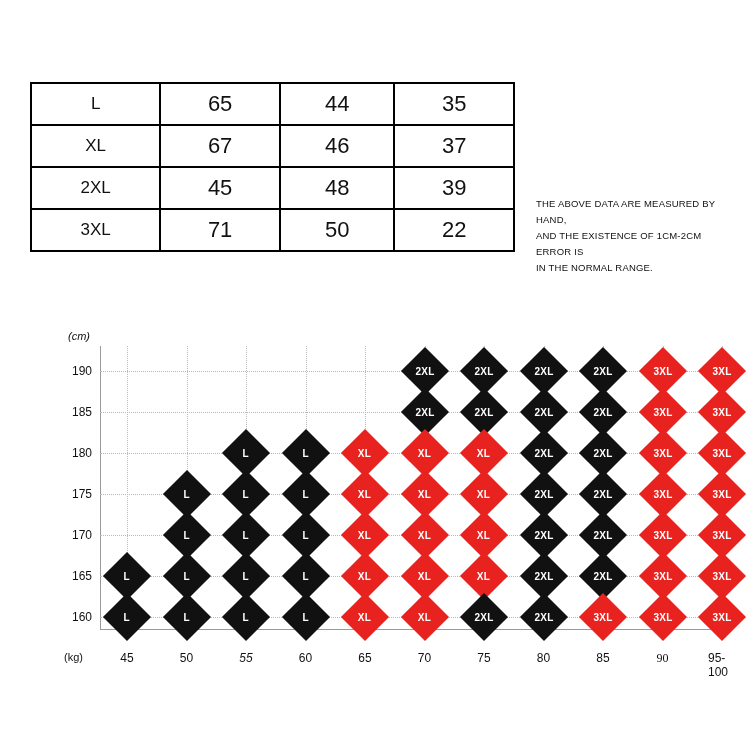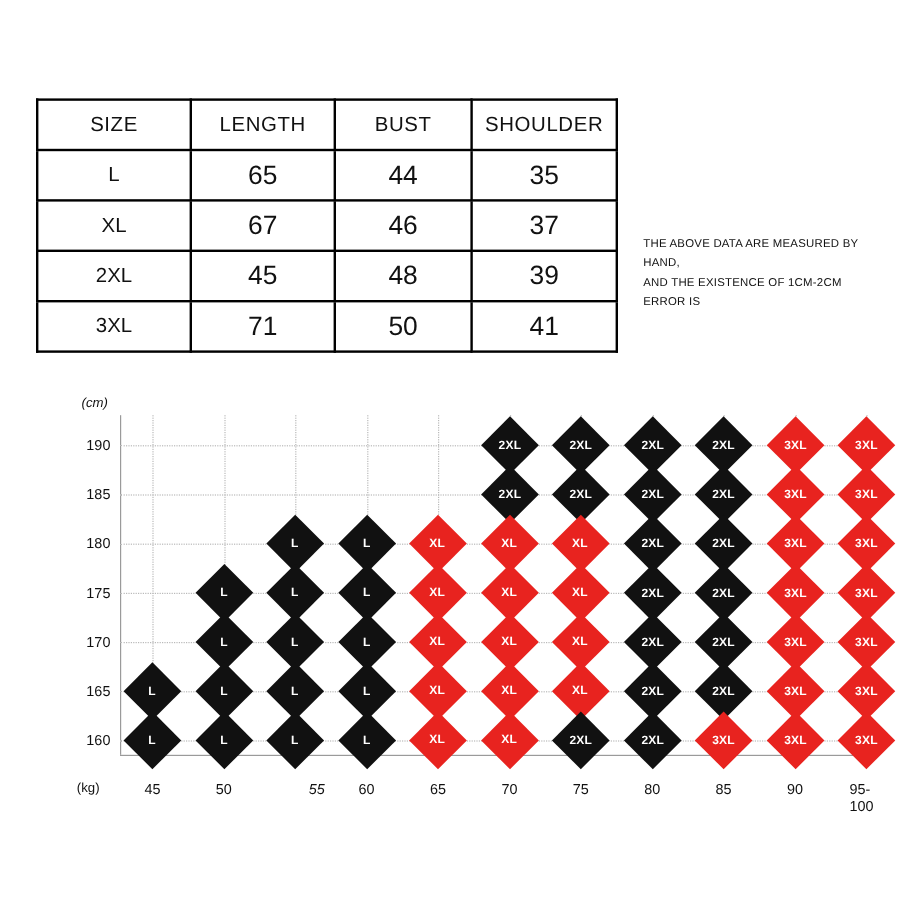--- a/index.html
+++ b/index.html
@@ -146,26 +146,20 @@
     white-space: nowrap;
   }
   .cell.black { background: #111111; }
   .cell.red   { background: #e8231f; }
 </style>
 </head>
 <body>
 
 <table id="size-table">
   <tbody id="size-table-body">
-      <tr class="head">
-        <td class="c0">SIZE</td>
-        <td class="c1">LENGTH</td>
-        <td class="c2">BUST</td>
-        <td class="c3">SHOULDER</td>
-      </tr>
       <tr class="body">
         <td class="c0">L</td>
         <td class="c1">65</td>
         <td class="c2">44</td>
         <td class="c3">35</td>
       </tr>
       <tr class="body">
         <td class="c0">XL</td>
         <td class="c1">67</td>
         <td class="c2">46</td>
@@ -174,28 +168,29 @@
       <tr class="body">
         <td class="c0">2XL</td>
         <td class="c1">45</td>
         <td class="c2">48</td>
         <td class="c3">39</td>
       </tr>
       <tr class="body">
         <td class="c0">3XL</td>
         <td class="c1">71</td>
         <td class="c2">50</td>
-        <td class="c3">41</td>
+        <td class="c3">22</td>
       </tr>
     </tbody>
 </table>
 
 <div id="unit-note">
   <div class="note-line">THE ABOVE DATA ARE MEASURED BY HAND,</div>
   <div class="note-line">AND THE EXISTENCE OF 1CM-2CM ERROR IS</div>
+  <div class="note-line">IN THE NORMAL RANGE.</div>
 </div>
 
 <div id="chart">
   <div id="chart-unit-y">(cm)</div>
   <div id="chart-unit-x">(kg)</div>
   <div class="axis-x"></div>
   <div class="axis-y"></div>
   <div id="chart-layers">
       <div class="grid-v" style="left: 127px;"></div>
       <div class="grid-v" style="left: 186.5px;"></div>
@@ -217,28 +212,28 @@
       <div class="grid-h" style="top: 299px;"></div>
       <div class="y-label" style="left: 58px; top: 53px;">190</div>
       <div class="y-label" style="left: 58px; top: 94px;">185</div>
       <div class="y-label" style="left: 58px; top: 135px;">180</div>
       <div class="y-label" style="left: 58px; top: 176px;">175</div>
       <div class="y-label" style="left: 58px; top: 217px;">170</div>
       <div class="y-label" style="left: 58px; top: 258px;">165</div>
       <div class="y-label" style="left: 58px; top: 299px;">160</div>
       <div class="x-label" style="left: 127px;">45</div>
       <div class="x-label" style="left: 186.5px;">50</div>
-      <div class="x-label" style="left: 264px; font-style: italic;">55</div>
+      <div class="x-label" style="left: 246px; font-style: italic;">55</div>
       <div class="x-label" style="left: 305.5px;">60</div>
       <div class="x-label" style="left: 365px;">65</div>
       <div class="x-label" style="left: 424.5px;">70</div>
       <div class="x-label" style="left: 484px;">75</div>
       <div class="x-label" style="left: 543.5px;">80</div>
       <div class="x-label" style="left: 603px;">85</div>
-      <div class="x-label" style="left: 662.5px;">90</div>
+      <div class="x-label" style="left: 662.5px; font-family: Liberation Serif, serif;">90</div>
       <div class="x-label" style="left: 722px;">95-100</div>
       <div class="cell black" style="left: 424.5px; top: 53px;">
         <span>2XL</span>
       </div>
       <div class="cell black" style="left: 484px; top: 53px;">
         <span>2XL</span>
       </div>
       <div class="cell black" style="left: 543.5px; top: 53px;">
         <span>2XL</span>
       </div>

